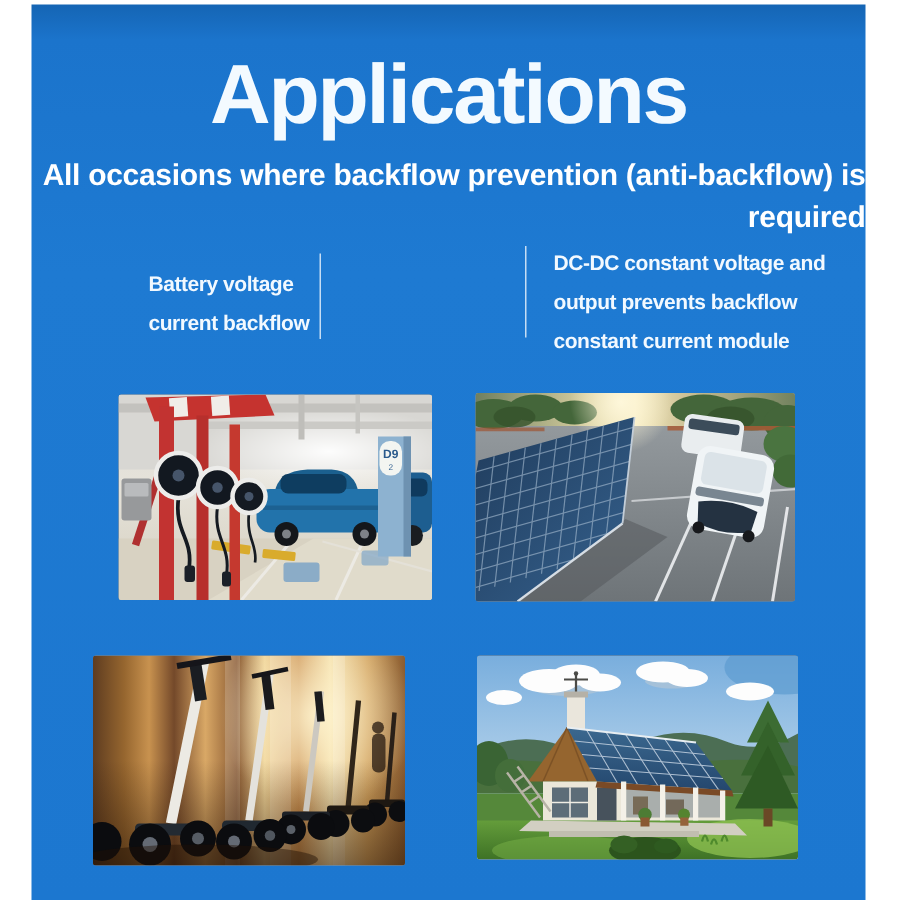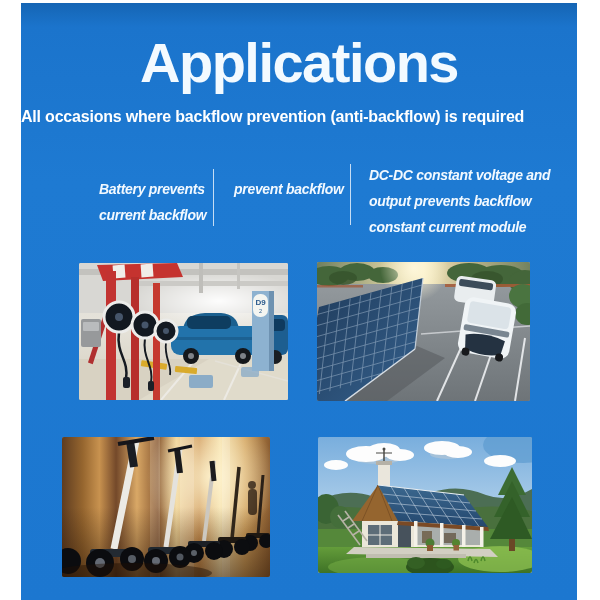--- a/index.html
+++ b/index.html
@@ -7,28 +7,28 @@
   .canvas{position:relative;width:600px;height:520px;background:#ffffff;}
   .panel{
     position:absolute;left:21px;top:3px;width:556px;height:597px;
     background:linear-gradient(180deg,#1565b4 0%,#1b74cc 4%,#1e7ad2 30%,#1c77d0 100%);
   }
   .title{
     position:absolute;left:0;top:24px;width:556px;text-align:center;
     font-size:56px;font-weight:bold;letter-spacing:-1.5px;color:#f3faff;line-height:72px;margin:0;
   }
   .subtitle{
-    position:absolute;left:0;top:100px;width:556px;text-align:left;
-    font-size:16px;font-weight:bold;letter-spacing:-0.2px;color:#ffffff;line-height:28px;margin:0;
+    position:absolute;left:0;top:100px;width:556px;text-align:right;
+    font-size:20px;font-weight:bold;letter-spacing:-0.2px;color:#ffffff;line-height:28px;margin:0;
   }
   .feature{
     position:absolute;color:#f2f9ff;font-size:14px;font-weight:bold;
     letter-spacing:-0.3px;line-height:26px;white-space:nowrap;
   }
-  .feature span{display:block;font-style:italic;}
+  .feature span{display:block;}
   .feat-1{left:78px;top:173px;}
   .feat-2{left:213px;top:173px;}
   .feat-3{left:348px;top:159px;}
   .vdivider{position:absolute;width:1px;background:rgba(255,255,255,0.75);}
   .div-1{left:192px;top:166px;height:57px;}
   .div-2{left:329px;top:161px;height:61px;}
   .photo{position:absolute;overflow:hidden;border-radius:2px;background:#8a8a8a;}
   .photo svg{display:block;width:100%;height:100%;}
   .ph-1{left:58px;top:260px;width:209px;height:137px;}
   .ph-2{left:296px;top:259px;width:213px;height:139px;}
@@ -38,26 +38,25 @@
 </head>
 <body>
 
 <div class="canvas">
   <div class="panel">
 
     <h1 class="title">Applications</h1>
     <p class="subtitle">All occasions where backflow prevention (anti-backflow) is required</p>
 
     <div class="feature feat-1">
-      <span>Battery prevents</span>
+      <span>Battery voltage</span>
       <span>current backflow</span>
     </div>
     <div class="vdivider div-1"></div>
     <div class="feature feat-2">
-      <span>prevent backflow</span>
     </div>
     <div class="vdivider div-2"></div>
     <div class="feature feat-3">
       <span>DC-DC constant voltage and</span>
       <span>output prevents backflow</span>
       <span>constant current module</span>
     </div>
 
     <div class="photo ph-1" role="img">
       <svg viewBox="0 0 209 137" preserveAspectRatio="none">

